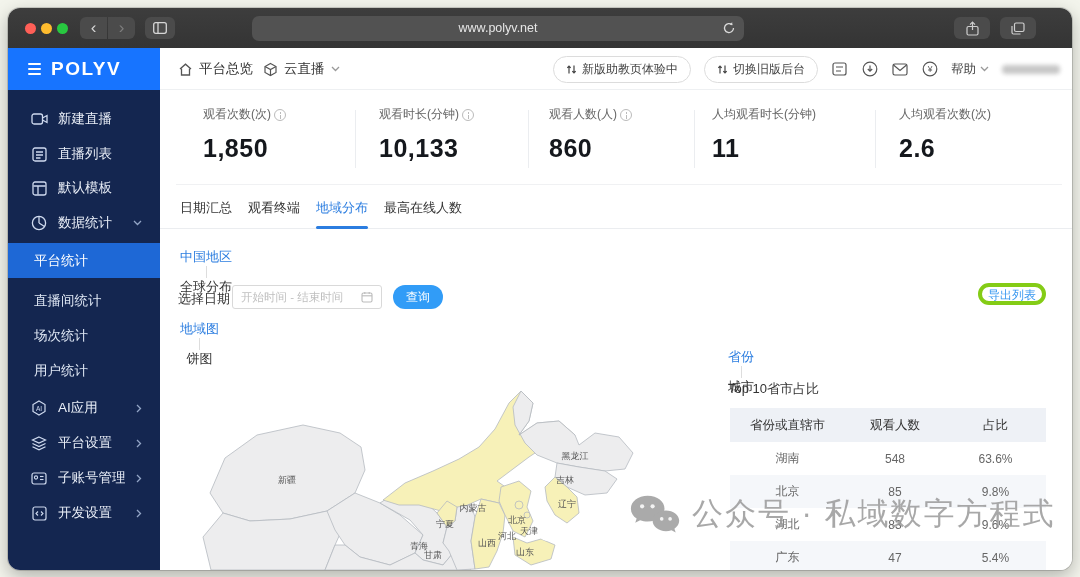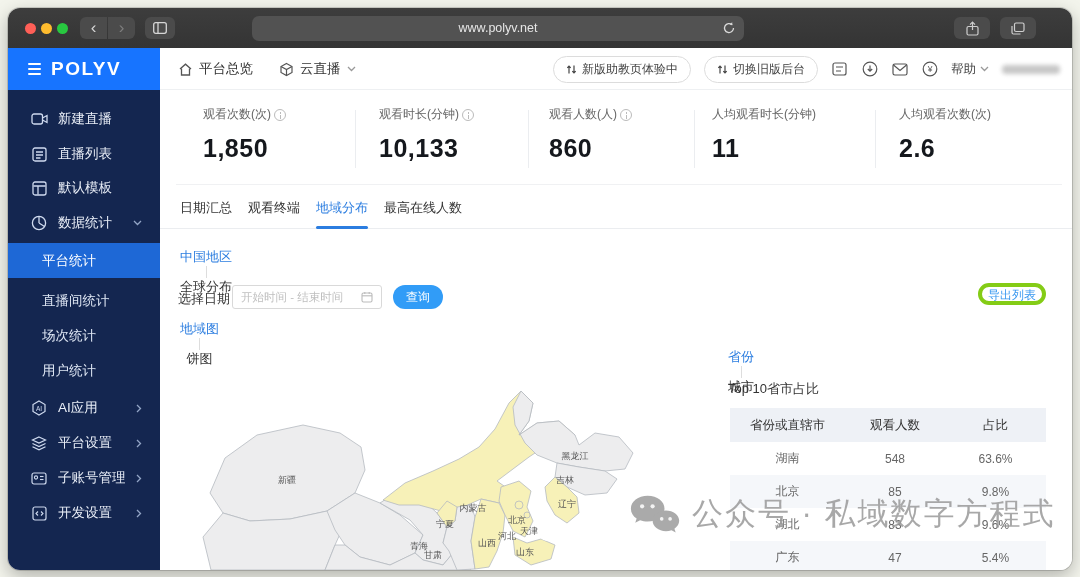--- a/index.html
+++ b/index.html
@@ -18,33 +18,33 @@
   .urlbar { position:absolute; left:244px; top:7.5px; width:492px; height:25px; background:#525252; border-radius:7px;
             display:flex; align-items:center; justify-content:center; color:#e6e6e6; font-size:12.5px; }
   .reload { position:absolute; right:8px; top:5px; }
   .tb-right { position:absolute; top:9px; height:22px; width:36px; background:#4b4b4b; border-radius:6px; display:flex; align-items:center; justify-content:center; }
   .tb-share{ right:82px; } .tb-tabs{ right:36px; }
   
   .appheader { position:absolute; left:0; top:40px; width:100%; height:42px; background:#fff; border-bottom:1px solid #eef0f2; }
   .logo { position:absolute; left:0; top:0; width:152px; height:42px; background:#1774ff; display:flex; align-items:center; padding-left:20px; gap:10px; }
   .logo-burger span{ display:block; width:13px; height:2.4px; background:#fff; border-radius:2px; margin:2.4px 0; }
   .logo-text { color:#fff; font-size:19px; font-weight:800; letter-spacing:1.5px; }
-  .nav { position:absolute; left:170px; top:0; height:42px; display:flex; gap:26px; }
+  .nav { position:absolute; left:170px; top:0; height:42px; display:flex; gap:10px; }
   .nav-item { display:flex; align-items:center; gap:6px; font-size:13.5px; color:#333; cursor:pointer; }
   .hdr-right { position:absolute; right:12px; top:0; height:42px; display:flex; align-items:center; gap:13px; }
   .pill { height:27px; border:1px solid #dcdcdc; border-radius:14px; display:flex; align-items:center; gap:5px; padding:0 12px; font-size:12px; color:#444; background:#fff; }
   .hicon { width:17px; height:17px; display:flex; align-items:center; justify-content:center; color:#555; }
   .help { display:flex; align-items:center; gap:4px; font-size:12.5px; color:#444; }
   .blurname { width:58px; height:9px; border-radius:4px; background:#c7c7c7; filter:blur(2px); }
   
   .sidebar { position:absolute; left:0; top:82px; width:152px; height:480px; background:#142650; }
   .sb-item { position:absolute; left:0; width:152px; height:34px; display:flex; align-items:center; color:#e9eef7; font-size:13.5px; cursor:pointer; }
   .sb-item .sb-ic { width:18px; height:18px; margin-left:22px; margin-right:10px; color:#cfdaef; display:flex; align-items:center; justify-content:center; }
   .sb-item .sb-ar { position:absolute; right:18px; color:#93a5c6; display:flex; }
-  .sb-sub { position:absolute; left:0; width:172px; height:35px; display:flex; align-items:center; padding-left:34px; color:#dfe7f4; font-size:13.5px; cursor:pointer; }
+  .sb-sub { position:absolute; left:0; width:172px; height:35px; display:flex; align-items:center; padding-left:26px; color:#dfe7f4; font-size:13.5px; cursor:pointer; }
   .sb-sub.active { background:#1e68d6; color:#fff; }
   
   .content { position:absolute; left:152px; top:82px; width:912px; height:480px; background:#fff; overflow:hidden; }
   .stat { position:absolute; top:16px; }
   .stat .s-label { font-size:12px; color:#666; display:flex; align-items:center; gap:3px; }
   .stat .s-value { font-size:25px; font-weight:700; color:#15181d; margin-top:11px; letter-spacing:.5px; }
   .stat-div { position:absolute; top:20px; height:58px; width:1px; background:#ebedf0; }
   .hr1 { position:absolute; left:16px; right:10px; top:94px; height:1px; background:#f0f1f3; }
   .tabs-border { position:absolute; left:0px; right:0px; top:138px; height:1px; background:#ebedf0; }
   .tab { position:absolute; top:109px; font-size:13px; color:#333; cursor:pointer; }

